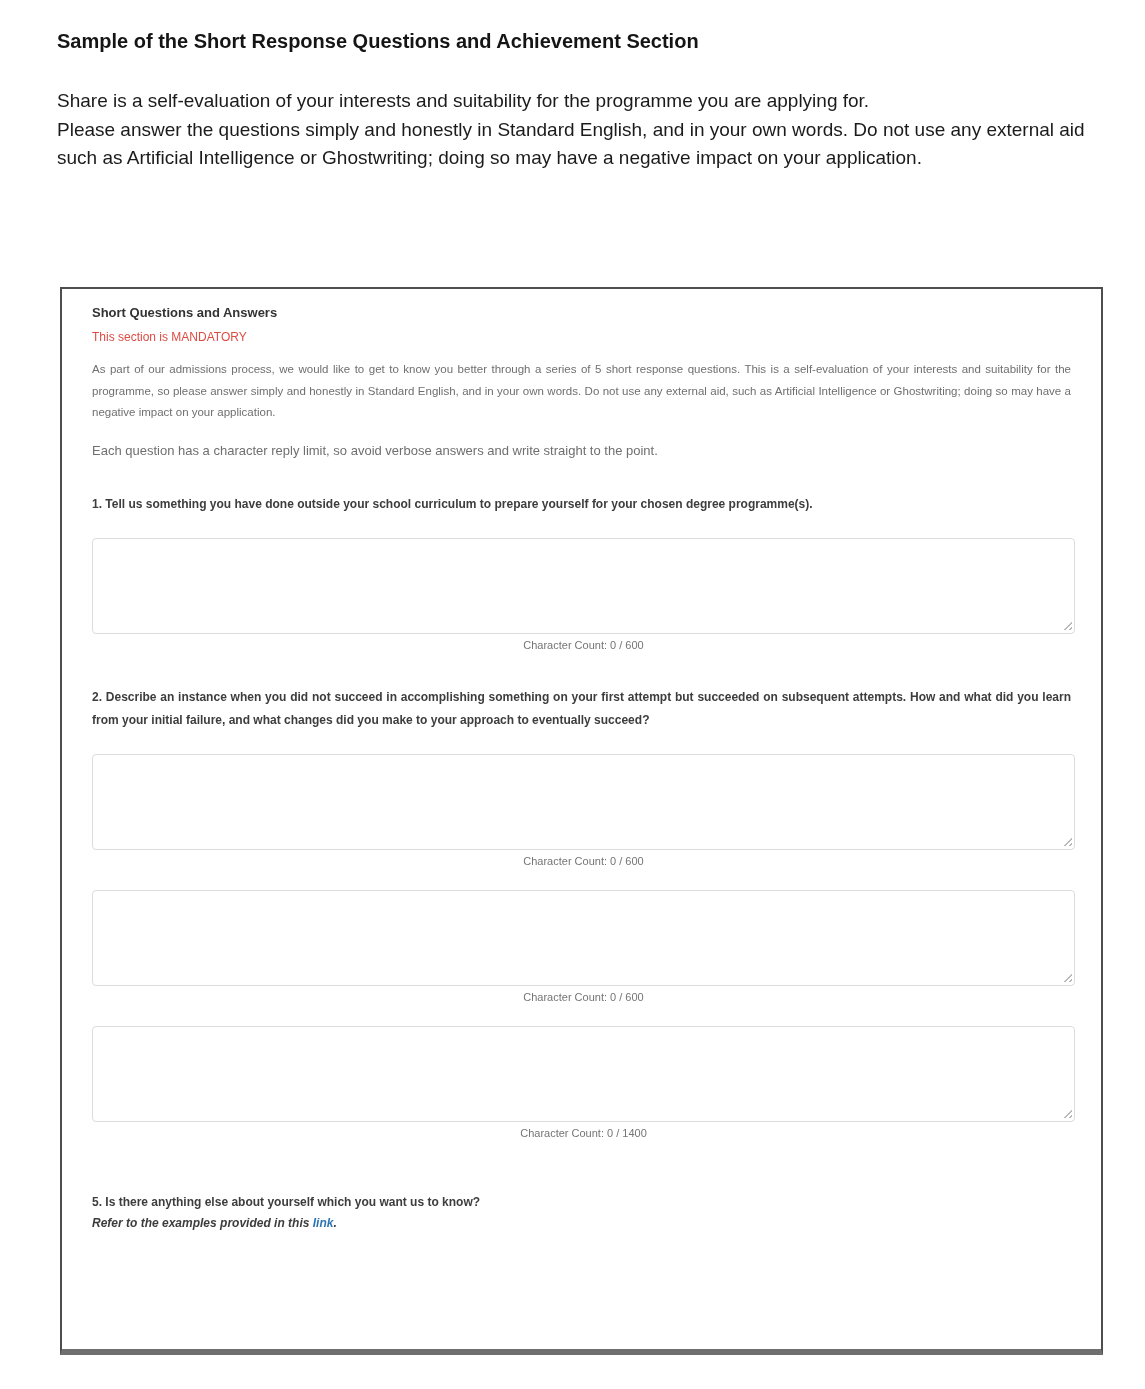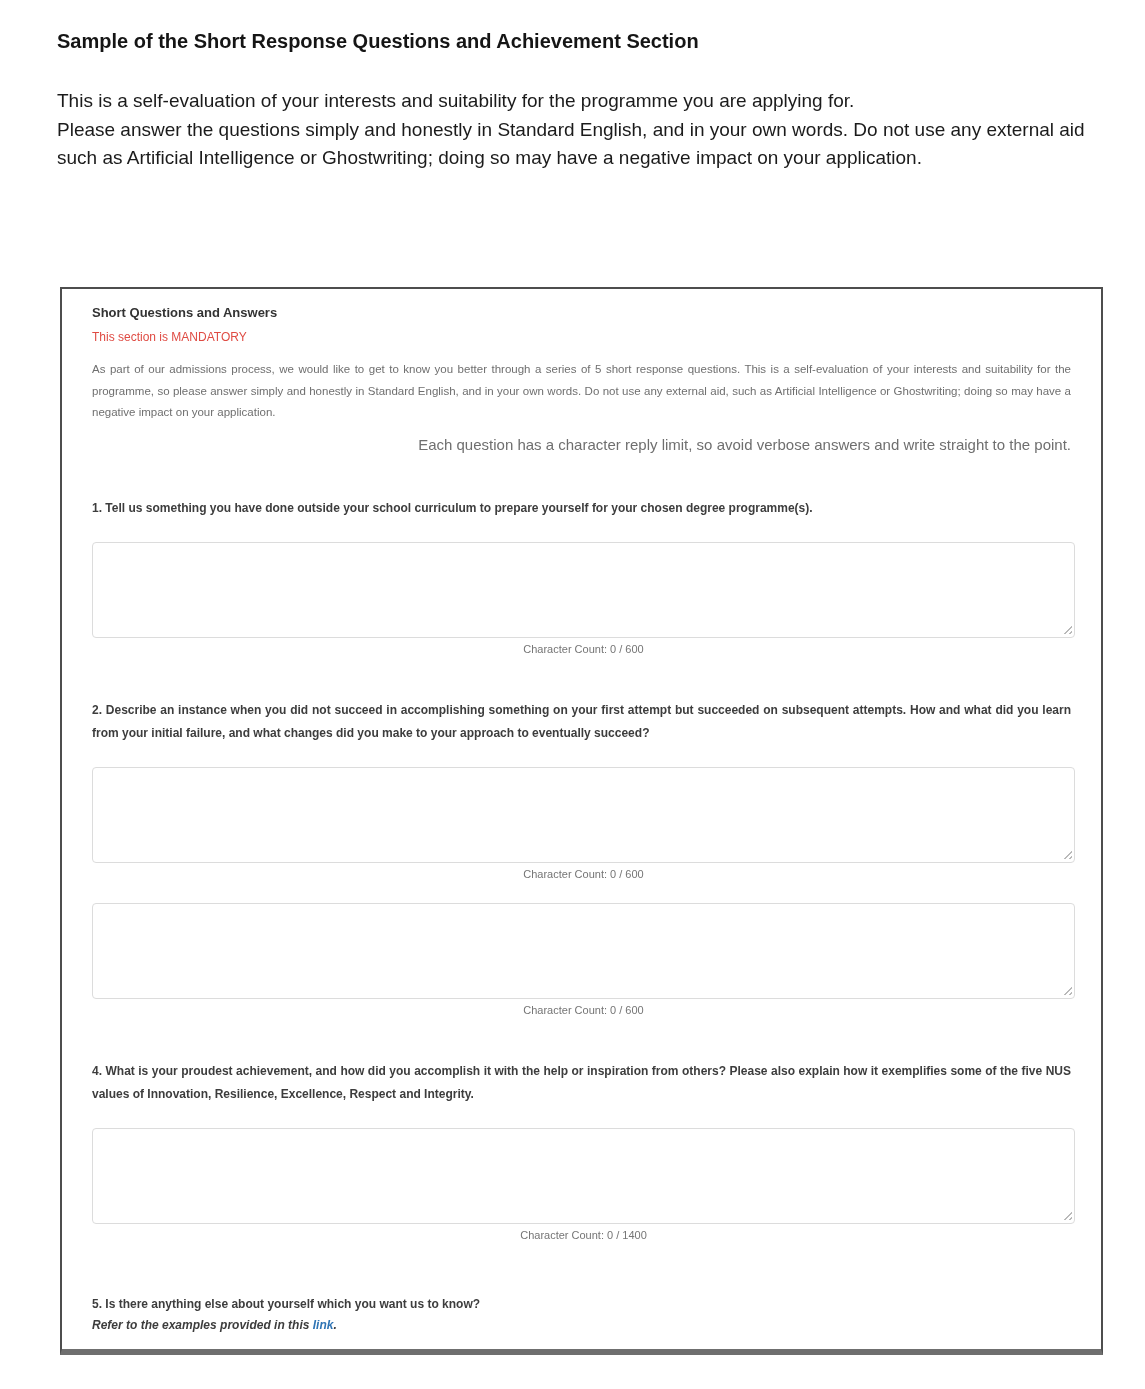--- a/index.html
+++ b/index.html
@@ -51,27 +51,26 @@
     font-weight: normal;
   }
   .form-desc {
     margin-top: 15px;
     font-size: 11.5px;
     line-height: 21.5px;
     color: #6f6f6f;
     text-align: justify;
   }
   .form-note {
-    margin-top: 12px;
-    font-size: 15px;
+    margin-top: 19px;
+    font-size: 13px;
     color: #6f6f6f;
-    text-align: right;
   }
   .q-label {
-    margin-top: 44px;
+    margin-top: 35px;
     font-size: 12px;
     font-weight: bold;
     line-height: 22.5px;
     color: #3d3d3d;
     text-align: justify;
   }
   .q-sublabel {
     font-size: 12px;
     font-weight: bold;
     font-style: italic;
@@ -120,21 +119,21 @@
     color: #757575;
   }
   .q5-gap { margin-top: 34px; }
 </style>
 </head>
 <body>
 
 <h1 class="doc-title">Sample of the Short Response Questions and Achievement Section</h1>
 
 <div class="doc-intro">
-  <div>This is a self-evaluation of your interests and suitability for the programme you are applying for.</div>
+  <div>Share is a self-evaluation of your interests and suitability for the programme you are applying for.</div>
   <div>Please answer the questions simply and honestly in Standard English, and in your own words. Do not use any external aid such as Artificial Intelligence or Ghostwriting; doing so may have a negative impact on your application.</div>
 </div>
 
 <div class="form-box">
 
   <div class="form-heading">Short Questions and Answers</div>
 
   <div class="mandatory" id="mandatory-text" style="color: rgb(223, 75, 67);">This section is MANDATORY</div>
 
   <div class="form-desc">As part of our admissions process, we would like to get to know you better through a series of 5 short response questions. This is a self-evaluation of your interests and suitability for the programme, so please answer simply and honestly in Standard English, and in your own words. Do not use any external aid, such as Artificial Intelligence or Ghostwriting; doing so may have a negative impact on your application.</div>
@@ -161,21 +160,20 @@
 
   <section>
     <div class="ta-wrap">
       <textarea class="answer" aria-label="3. Share something that is meaningful to you and explain how it has impacted you in a concrete way." style=""></textarea>
       <span class="grip"></span>
     </div>
     <div class="char-count">Character Count: 0 / 600</div>
   </section>
 
   <section>
-    <div class="q-label">4. What is your proudest achievement, and how did you accomplish it with the help or inspiration from others? Please also explain how it exemplifies some of the five NUS values of Innovation, Resilience, Excellence, Respect and Integrity.</div>
     <div class="ta-wrap">
       <textarea class="answer" aria-label="4. What is your proudest achievement, and how did you accomplish it with the help or inspiration from others? Please also explain how it exemplifies some of the five NUS values of Innovation, Resilience, Excellence, Respect and Integrity." style=""></textarea>
       <span class="grip"></span>
     </div>
     <div class="char-count">Character Count: 0 / 1400</div>
   </section>
 
   <section>
     <div class="q-label q5-gap" style="margin-top:52px;">5. Is there anything else about yourself which you want us to know?</div>
     <div class="q-sublabel">

